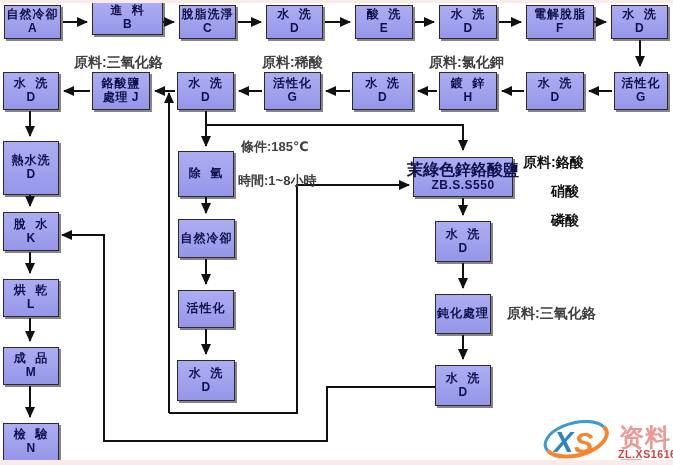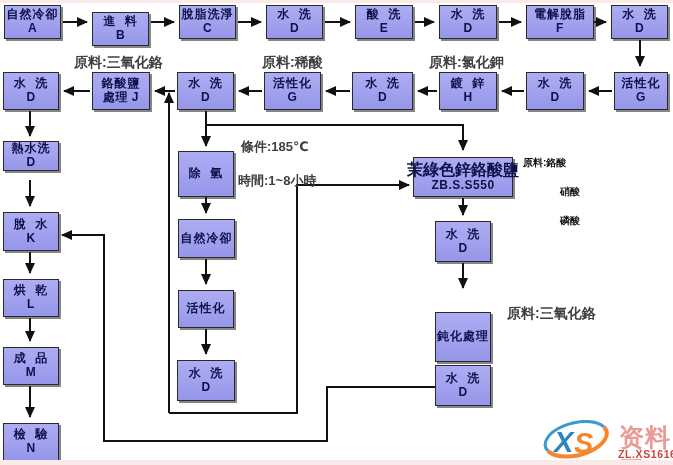--- a/index.html
+++ b/index.html
@@ -10,23 +10,23 @@
         align-items:center;justify-content:center;
         background:linear-gradient(#adadf3,#9696ea);
         border:1px solid #2a2a2a;box-shadow:2px 2px 0 rgba(35,35,40,.55);
         color:#10104a;text-align:center;line-height:1.15;}
   .node .nl{font-weight:bold;font-size:12px;letter-spacing:1px;white-space:pre;}
   .node .nc{font-weight:bold;font-size:12px;letter-spacing:.5px;white-space:pre;}
   .node .nc:empty{display:none;}
   .node.wide .nl{font-size:16px;letter-spacing:0;}
   .ann{position:absolute;font-weight:bold;color:#404040;font-size:14px;white-space:pre;}
   .ann.small{font-size:13px;}
-  .matblock{position:absolute;font-weight:bold;color:#141414;font-size:10px;line-height:29px;}
+  .matblock{position:absolute;font-weight:bold;color:#141414;font-size:14px;line-height:29px;}
   .matblock span{display:block;}
-  .matblock .indent{margin-left:37px;}
+  .matblock .indent{margin-left:28px;}
   .edgestrip{position:absolute;left:0;width:100%;background:#f9ebea;}
   .wm{position:absolute;left:540px;top:419px;width:133px;height:44px;}
   .wm-logo{position:absolute;left:0;top:1px;}
   .wm-name{position:absolute;left:79px;top:2px;font-size:25px;font-weight:bold;color:#e89a96;letter-spacing:1px;}
   .wm-url{position:absolute;left:78px;top:29px;font-size:10.5px;font-weight:bold;color:#cc4540;letter-spacing:.6px;}
 </style>
 </head>
 <body>
 
 <div id="stage">
@@ -76,21 +76,21 @@
       <path d="M169,413 H297 V185 H409" marker-end="url(#ah)"></path>
 
       <path d="M435,387 H327 V441 H104 V235 H62" marker-end="url(#ah)"></path>
     </g>
   </svg>
 
   <div class="node" style="left:4px;top:5px;width:57px;height:34px">
       <span class="nl">自然冷卻</span>
       <span class="nc">A</span>
     </div>
-  <div class="node" style="left:92px;top:12px;width:57px;height:34px">
+  <div class="node" style="left:92px;top:1px;width:71px;height:34px">
       <span class="nl">進  料</span>
       <span class="nc">B</span>
     </div>
   <div class="node" style="left:179px;top:5px;width:57px;height:34px">
       <span class="nl">脫脂洗淨</span>
       <span class="nc">C</span>
     </div>
   <div class="node" style="left:266px;top:5px;width:57px;height:34px">
       <span class="nl">水  洗</span>
       <span class="nc">D</span>
@@ -138,21 +138,21 @@
     </div>
   <div class="node" style="left:92px;top:72px;width:58px;height:38px">
       <span class="nl">鉻酸鹽</span>
       <span class="nc">處理 J</span>
     </div>
   <div class="node" style="left:3px;top:72px;width:56px;height:38px">
       <span class="nl">水  洗</span>
       <span class="nc">D</span>
     </div>
 
-  <div class="node" style="left:3px;top:141px;width:56px;height:30px">
+  <div class="node" style="left:3px;top:141px;width:56px;height:54px">
       <span class="nl">熱水洗</span>
       <span class="nc">D</span>
     </div>
   <div class="node" style="left:3px;top:212px;width:56px;height:39px">
       <span class="nl">脫  水</span>
       <span class="nc">K</span>
     </div>
   <div class="node" style="left:3px;top:347px;width:56px;height:38px">
       <span class="nl">成  品</span>
       <span class="nc">M</span>
@@ -181,21 +181,21 @@
     </div>
 
   <div class="node wide" style="left:413px;top:157px;width:100px;height:40px">
       <span class="nl">茉綠色鋅鉻酸鹽</span>
       <span class="nc">ZB.S.S550</span>
     </div>
   <div class="node" style="left:435px;top:221px;width:56px;height:41px">
       <span class="nl">水  洗</span>
       <span class="nc">D</span>
     </div>
-  <div class="node" style="left:435px;top:312px;width:56px;height:50px">
+  <div class="node" style="left:435px;top:294px;width:56px;height:40px">
       <span class="nl">鈍化處理</span>
     </div>
   <div class="node" style="left:435px;top:365px;width:56px;height:41px">
       <span class="nl">水  洗</span>
       <span class="nc">D</span>
     </div>
 
   <div class="ann" style="left:74px;top:54px">原料:三氧化鉻</div>
   <div class="ann" style="left:262px;top:54px">原料:稀酸</div>
   <div class="ann" style="left:429px;top:54px">原料:氯化鉀</div>

